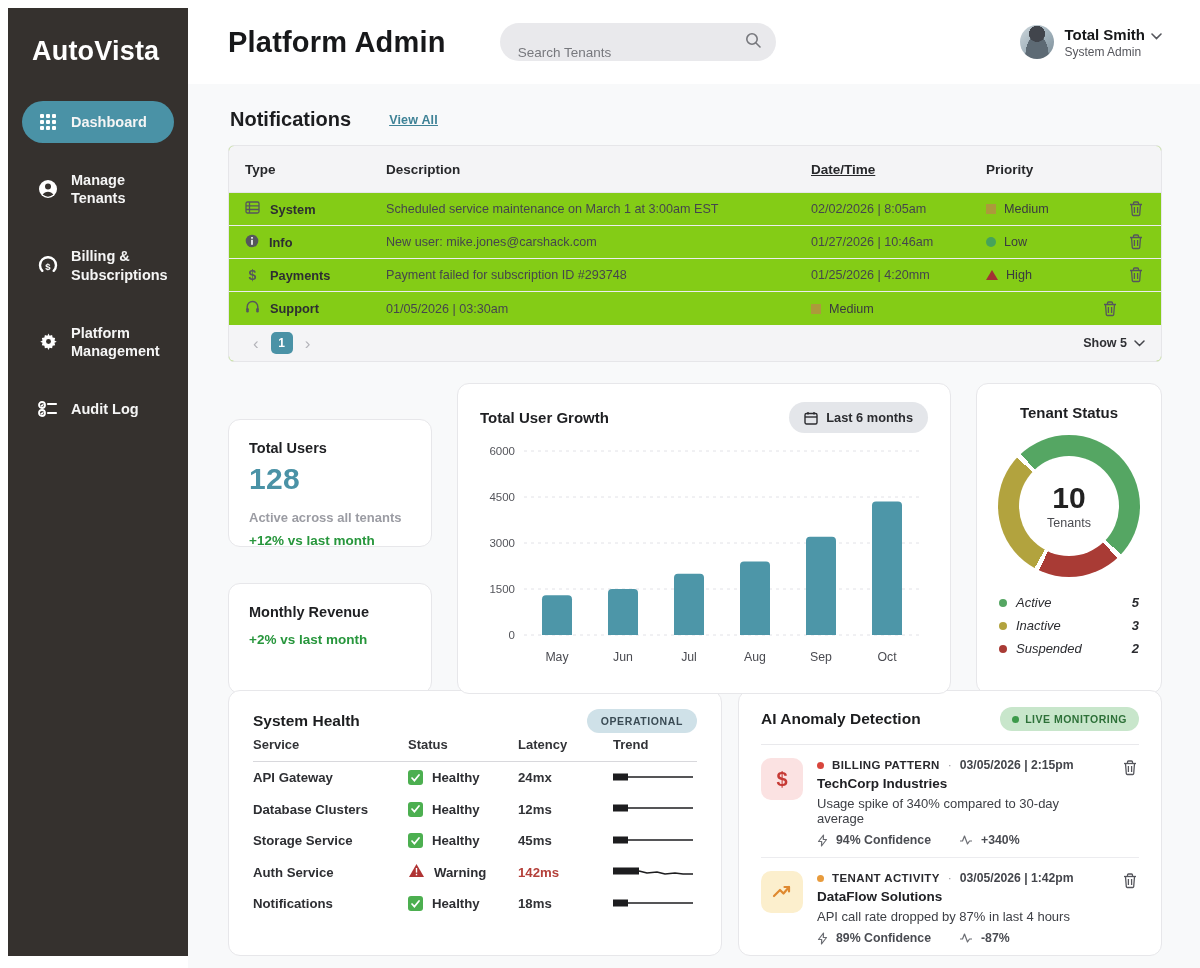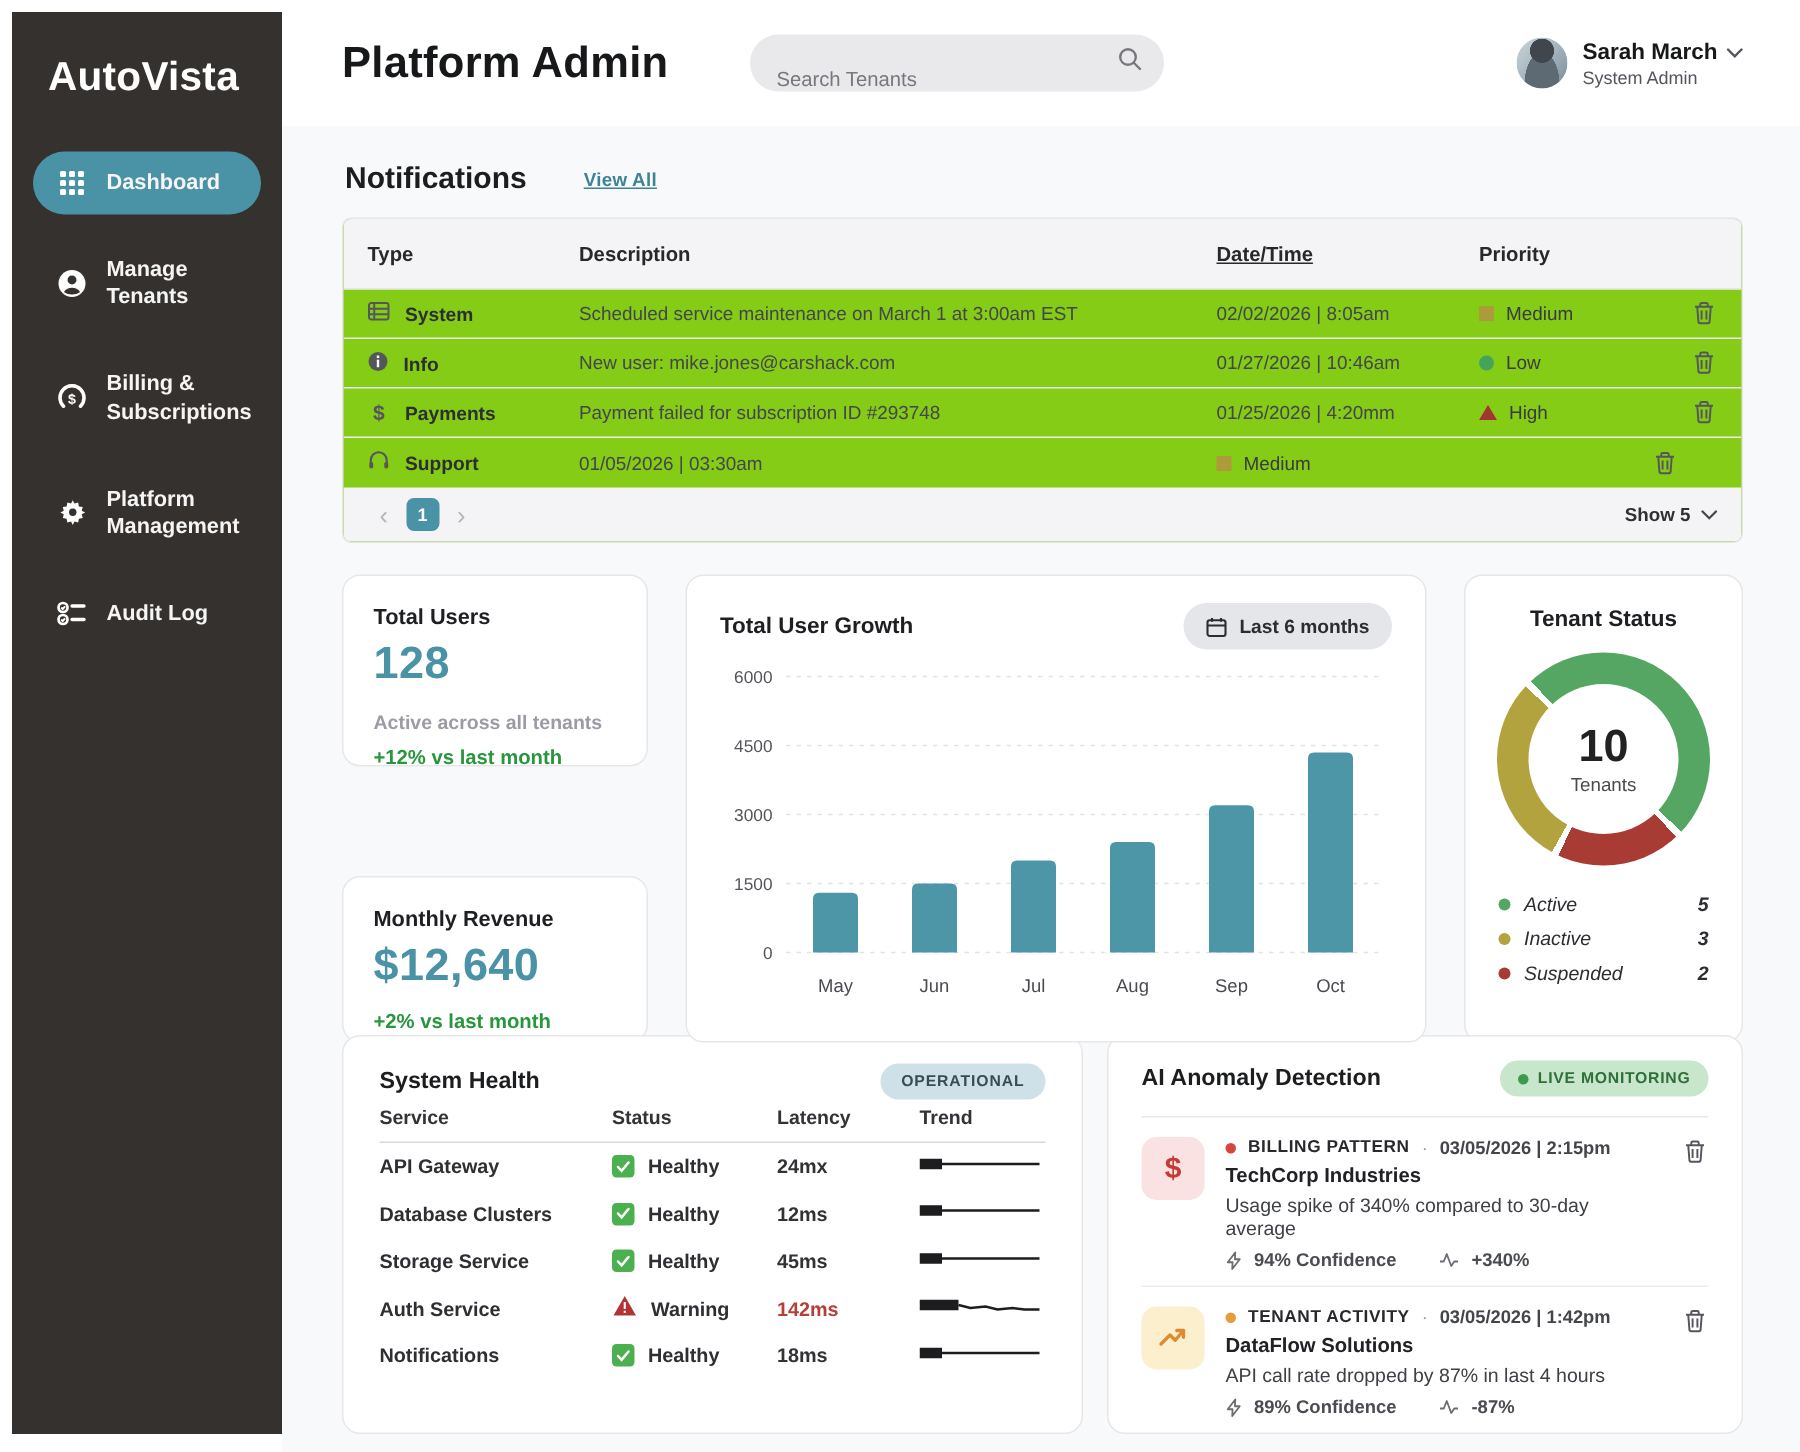--- a/index.html
+++ b/index.html
@@ -50,21 +50,21 @@
   .p-circle { width:10px; height:10px; border-radius:50%; background:#46a35a; }
   .p-triangle { width:0; height:0; border-left:6px solid transparent; border-right:6px solid transparent; border-bottom:10px solid #a23434; }
   .notif-footer { background:#f4f4f6; height:36px; display:flex; align-items:center; padding:0 16px; }
   .pag-arrow { color:#b4b4ba; font-size:17px; padding:0 8px; cursor:pointer; line-height:1; }
   .pag-page { width:22px; height:22px; background:#4a92a6; color:#fff; font-size:12px; font-weight:700; border-radius:5px; display:flex; align-items:center; justify-content:center; margin:0 4px; cursor:pointer; }
   .show-sel { margin-left:auto; display:flex; align-items:center; gap:7px; font-size:12.5px; font-weight:700; color:#2f3034; cursor:pointer; }
 
   
   .stats-row { display:grid; grid-template-columns:204px 1fr 186px; gap:25px; margin-top:21px; height:288px; }
   .card { background:#fff; border:1px solid #e7e7ea; border-radius:12px; }
-  .stat-col { display:flex; flex-direction:column; justify-content:space-between; }
+  .stat-col { display:flex; flex-direction:column; justify-content:space-between;margin-top:36px; }
   .stat-card { padding:20px; }
   .stat-card.users { height:128px; }
   .stat-card.revenue { height:111px; }
   .stat-title { font-size:14.5px; font-weight:800; color:#1e1f22; }
   .stat-value { font-size:30px; font-weight:700; color:#4a92a6; margin-top:6px; letter-spacing:.3px; }
   .stat-sub { font-size:13px; font-weight:600; color:#9b9ca3; margin-top:14px; }
   .stat-delta { font-size:13.5px; font-weight:800; color:#27963c; margin-top:8px; }
   .revenue .stat-delta { margin-top:12px; }
 
   .chart-card { padding:18px 22px; position:relative; }
@@ -205,21 +205,21 @@
           <svg width="17" height="17" viewBox="0 0 17 17">
               <circle cx="7" cy="7" r="5.2" fill="none" stroke="#77787d" stroke-width="1.6"></circle>
               <line x1="11" y1="11" x2="15" y2="15" stroke="#77787d" stroke-width="1.6" stroke-linecap="round"></line>
             </svg>
         </span>
       </div>
       <div class="userblock">
         <div class="avatar"></div>
         <div>
           <div class="username-row">
-            <span class="username">Sarah March</span>
+            <span class="username">Total Smith</span>
             <span>
               <svg width="11" height="7" viewBox="0 0 11 7">
                   <path d="M1 1 l4.5 4.5 L10 1" fill="none" stroke="#55565c" stroke-width="1.6" stroke-linecap="round"></path>
                 </svg>
             </span>
           </div>
           <div class="userrole">System Admin</div>
         </div>
       </div>
     </div>
@@ -380,21 +380,20 @@
       <div class="stats-row">
         <div class="stat-col">
           <div class="card stat-card users">
             <div class="stat-title">Total Users</div>
             <div class="stat-value">128</div>
             <div class="stat-sub">Active across all tenants</div>
             <div class="stat-delta">+12% vs last month</div>
           </div>
           <div class="card stat-card revenue">
             <div class="stat-title">Monthly Revenue</div>
-            <div class="stat-value">$12,640</div>
             <div class="stat-delta">+2% vs last month</div>
           </div>
         </div>
 
         <div class="card chart-card">
           <div class="chart-head">
             <div class="chart-title">Total User Growth</div>
             <button class="range-btn">
               <svg width="14" height="14" viewBox="0 0 14 14">
                   <g fill="none" stroke="#2b2c30" stroke-width="1.4">

